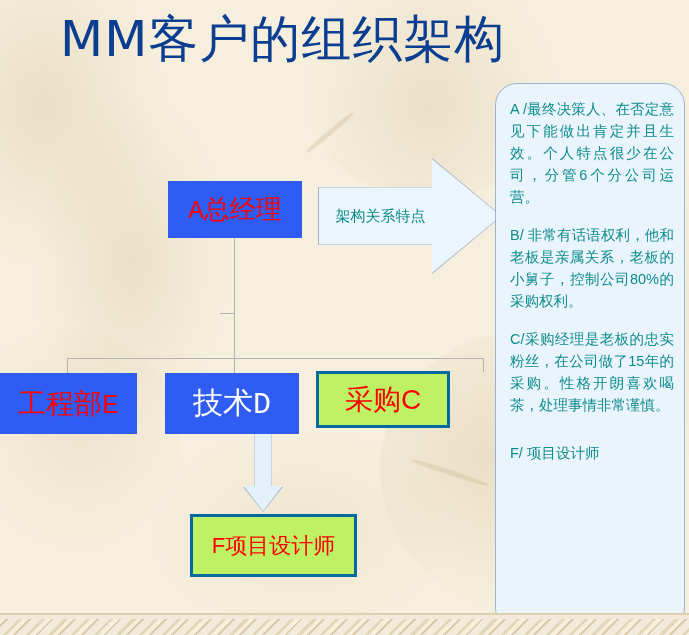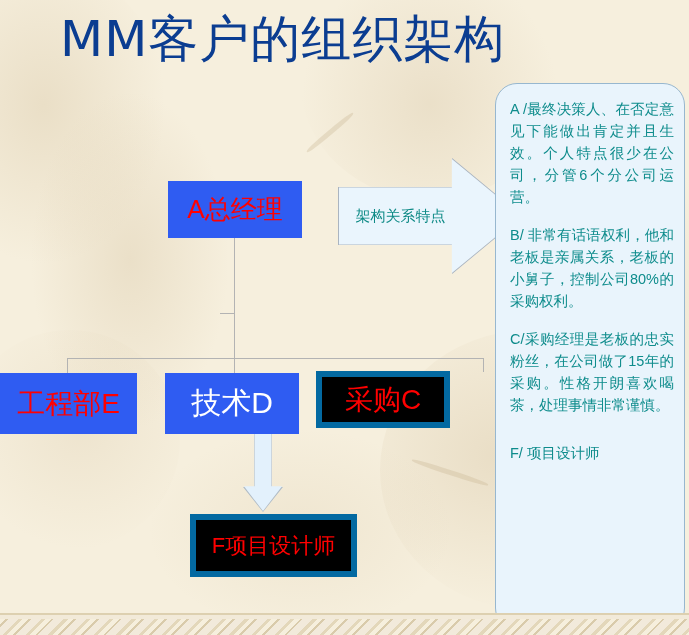--- a/index.html
+++ b/index.html
@@ -91,22 +91,22 @@
   
   .node {
     position: absolute;
     box-sizing: border-box;
     display: flex;
     align-items: center;
     justify-content: center;
     text-align: center;
     white-space: nowrap;
   }
-  .node.blue  { background: #2f5cf2; }
-  .node.yellow{ background: #000000; border: 6px solid #0369a1; }
+  .node.blue  { background: #2f5cf2; font-family: Liberation Mono, monospace; }
+  .node.yellow{ background: #bef264; border: 3px solid #0369a1; }
   .txt-red    { color: #ff0000; }
   .txt-white  { color: #ffffff; }
 
   #node-a { left: 168px; top: 181px; width: 134px; height: 57px; font-size: 26px; }
   #node-b { left: 86px;  top: 282px; width: 134px; height: 62px; font-size: 30px; }
   #node-e { left: 0px;   top: 373px; width: 137px; height: 61px; font-size: 28px; }
   #node-d { left: 165px; top: 373px; width: 134px; height: 61px; font-size: 30px; }
   #node-c { left: 316px; top: 371px; width: 134px; height: 57px; font-size: 28px; }
   #node-f { left: 190px; top: 514px; width: 167px; height: 63px; font-size: 22px; }
 
@@ -119,21 +119,20 @@
   .conn.v { width: 1px; }
   .conn.h { height: 1px; }
 
   
   #arrow-right {
     position: absolute;
     left: 318px;
     top: 158px;
     width: 184px;
     height: 116px;
-    margin-left: 20px;
   }
   #arrow-right .shape-edge {
     position: absolute;
     inset: 0;
     background: #aab4c0;
     -webkit-clip-path: polygon(0% 25%, 62% 25%, 62% 0%, 100% 50%, 62% 100%, 62% 75%, 0% 75%);
     clip-path: polygon(0% 25%, 62% 25%, 62% 0%, 100% 50%, 62% 100%, 62% 75%, 0% 75%);
   }
   #arrow-right .shape-fill {
     position: absolute;

